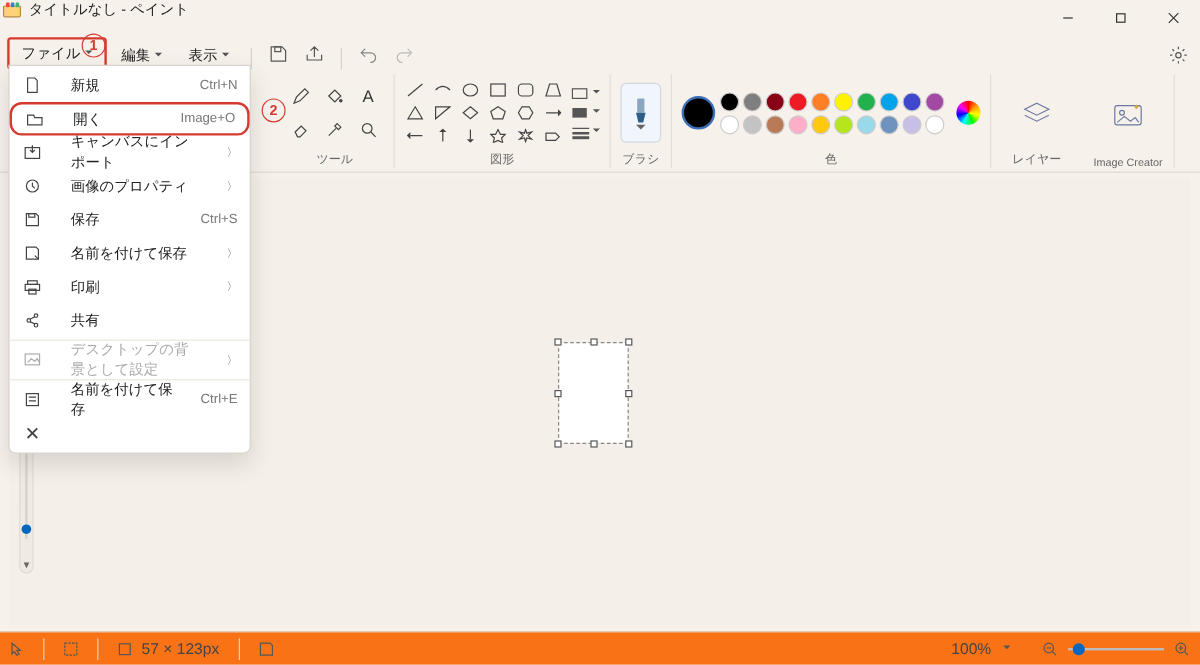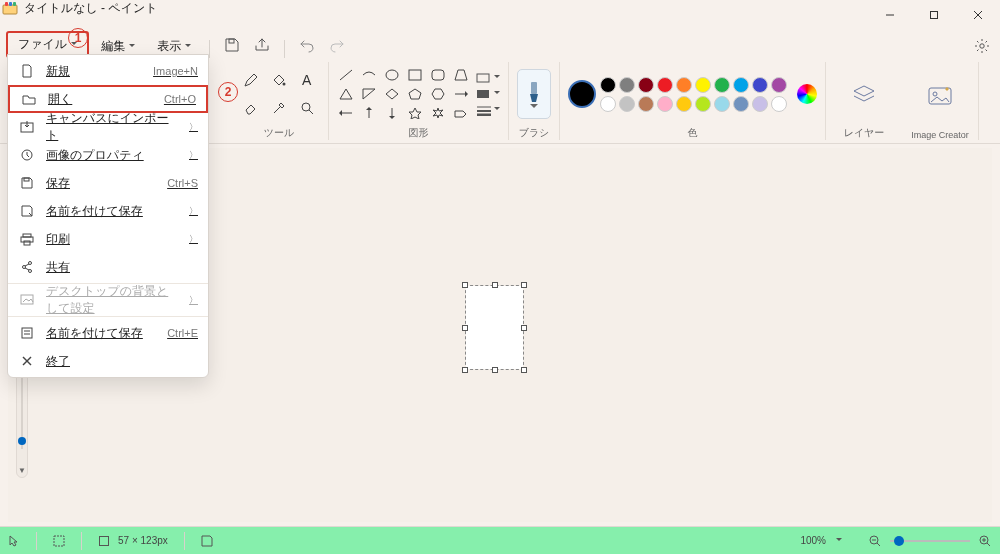--- a/index.html
+++ b/index.html
@@ -50,35 +50,35 @@
   .gutter-track { position:absolute; top:14px; bottom:28px; width:2px; background:#d8d2cc; }
 
   
   .selection { position:absolute; left:466px; top:286px; width:57px; height:83px; background:#fff; outline:1px dashed #888; }
   .handle { position:absolute; width:6px; height:6px; background:#fff; border:1px solid #555; }
   .h-tl{left:-4px;top:-4px}.h-tm{left:50%;top:-4px;transform:translateX(-50%)}.h-tr{right:-4px;top:-4px}
   .h-ml{left:-4px;top:50%;transform:translateY(-50%)}.h-mr{right:-4px;top:50%;transform:translateY(-50%)}
   .h-bl{left:-4px;bottom:-4px}.h-bm{left:50%;bottom:-4px;transform:translateX(-50%)}.h-br{right:-4px;bottom:-4px}
 
   
-  .statusbar { position:absolute; left:0; right:0; bottom:0; height:28px; background:#86efac; border-top:1px solid #e0d9d3; display:flex; align-items:center; font-size:10px; color:#444; padding:0 8px; gap:8px; }
+  .statusbar { position:absolute; left:0; right:0; bottom:0; height:28px; background:#f97316; border-top:1px solid #e0d9d3; display:flex; align-items:center; font-size:13px; color:#444; padding:0 8px; gap:8px; }
   .statusbar .sep-v { margin:0 8px; }
   .status-spacer { flex:1; }
   .zoom-slider { width:80px; height:2px; background:#bbb; position:relative; }
   .zoom-thumb { position:absolute; top:-4px; left:4px; width:10px; height:10px; border-radius:50%; background:#0067c0; }
 
   
   .filemenu { position:absolute; left:7px; top:54px; width:202px; background:#fff; border:1px solid #d9d3cd; border-radius:0 0 6px 6px; box-shadow:0 8px 20px rgba(0,0,0,.12); z-index:20; padding:2px 0; }
-  .mitem { display:flex; align-items:center; height:28px; padding:0 10px; font-size:12px; color:#222; gap:10px;text-decoration:underline; }
+  .mitem { display:flex; align-items:center; height:28px; padding:0 10px; font-size:12px; color:#222; gap:23px; }
   .mitem .micon { width:18px; display:flex; align-items:center; justify-content:center; color:#444; }
   .mitem .mlabel { flex:1; }
   .mitem .mkey { font-size:11px; color:#777; }
   .mitem .marrow { font-size:9px; color:#666; }
   .mitem.disabled { color:#aaa; }
-  .mitem.highlight { border:2px solid #d63b2f; border-radius:0; height:28px; }
+  .mitem.highlight { border:2px solid #d63b2f; border-radius:10px; height:28px; }
   .mdiv { height:1px; background:#ece6df; margin:2px 0; }
 
   
   .annot { position:absolute; width:20px; height:20px; border:1.5px solid #d63b2f; border-radius:50%; display:flex; align-items:center; justify-content:center; font-size:12px; font-weight:700; color:#d63b2f; background: transparent; z-index:30; }
 
   .settings-btn { position:absolute; right:6px; top:34px; width:24px; height:24px; display:flex; align-items:center; justify-content:center; color:#555; }
 
   svg { display:block; }
   .chev { width:0;height:0;border:3px solid transparent;border-top-color:#555; display:inline-block;}
 </style>
@@ -417,30 +417,30 @@
 </div>
 
 <div class="filemenu" id="filemenu">
     <div class="mitem">
       <span class="micon">
         <svg width="14" height="14" viewBox="0 0 14 14">
           <path d="M3 1h6l2 2v10H3z" fill="none" stroke="#444"></path>
         </svg>
       </span>
       <span class="mlabel">新規</span>
-      <span class="mkey">Image+N</span>
+      <span class="mkey">Ctrl+N</span>
     </div>
     <div class="mitem highlight">
       <span class="micon">
         <svg width="14" height="14" viewBox="0 0 14 14">
           <path d="M1 4h5l1 2h6v6H1z" fill="none" stroke="#444"></path>
         </svg>
       </span>
       <span class="mlabel">開く</span>
-      <span class="mkey">Ctrl+O</span>
+      <span class="mkey">Image+O</span>
     </div>
     <div class="mitem">
       <span class="micon">
         <svg width="14" height="14" viewBox="0 0 14 14">
           <rect x="1" y="3" width="12" height="9" fill="none" stroke="#444"></rect>
           <path d="M7 1v6M5 5l2 2 2-2" fill="none" stroke="#444"></path>
         </svg>
       </span>
       <span class="mlabel">キャンバスにインポート</span>
       <span class="marrow">〉</span>
@@ -521,21 +521,20 @@
       <span class="mlabel">名前を付けて保存</span>
       <span class="mkey">Ctrl+E</span>
     </div>
     <div class="mitem">
       <span class="micon">
         <svg width="14" height="14" viewBox="0 0 14 14">
           <line x1="3" y1="3" x2="11" y2="11" stroke="#444" stroke-width="1.5"></line>
           <line x1="11" y1="3" x2="3" y2="11" stroke="#444" stroke-width="1.5"></line>
         </svg>
       </span>
-      <span class="mlabel">終了</span>
     </div>
   </div>
 
 <div class="annot" style="left:68px; top:28px;">1</div>
 <div class="annot" style="left:218px; top:82px;">2</div>
 
 <div class="statusbar">
   <span>
       <svg width="12" height="12" viewBox="0 0 12 12">
         <path d="M2 1l0 9 2-2 2 3 2-1-2-3h3z" fill="none" stroke="#555"></path>

